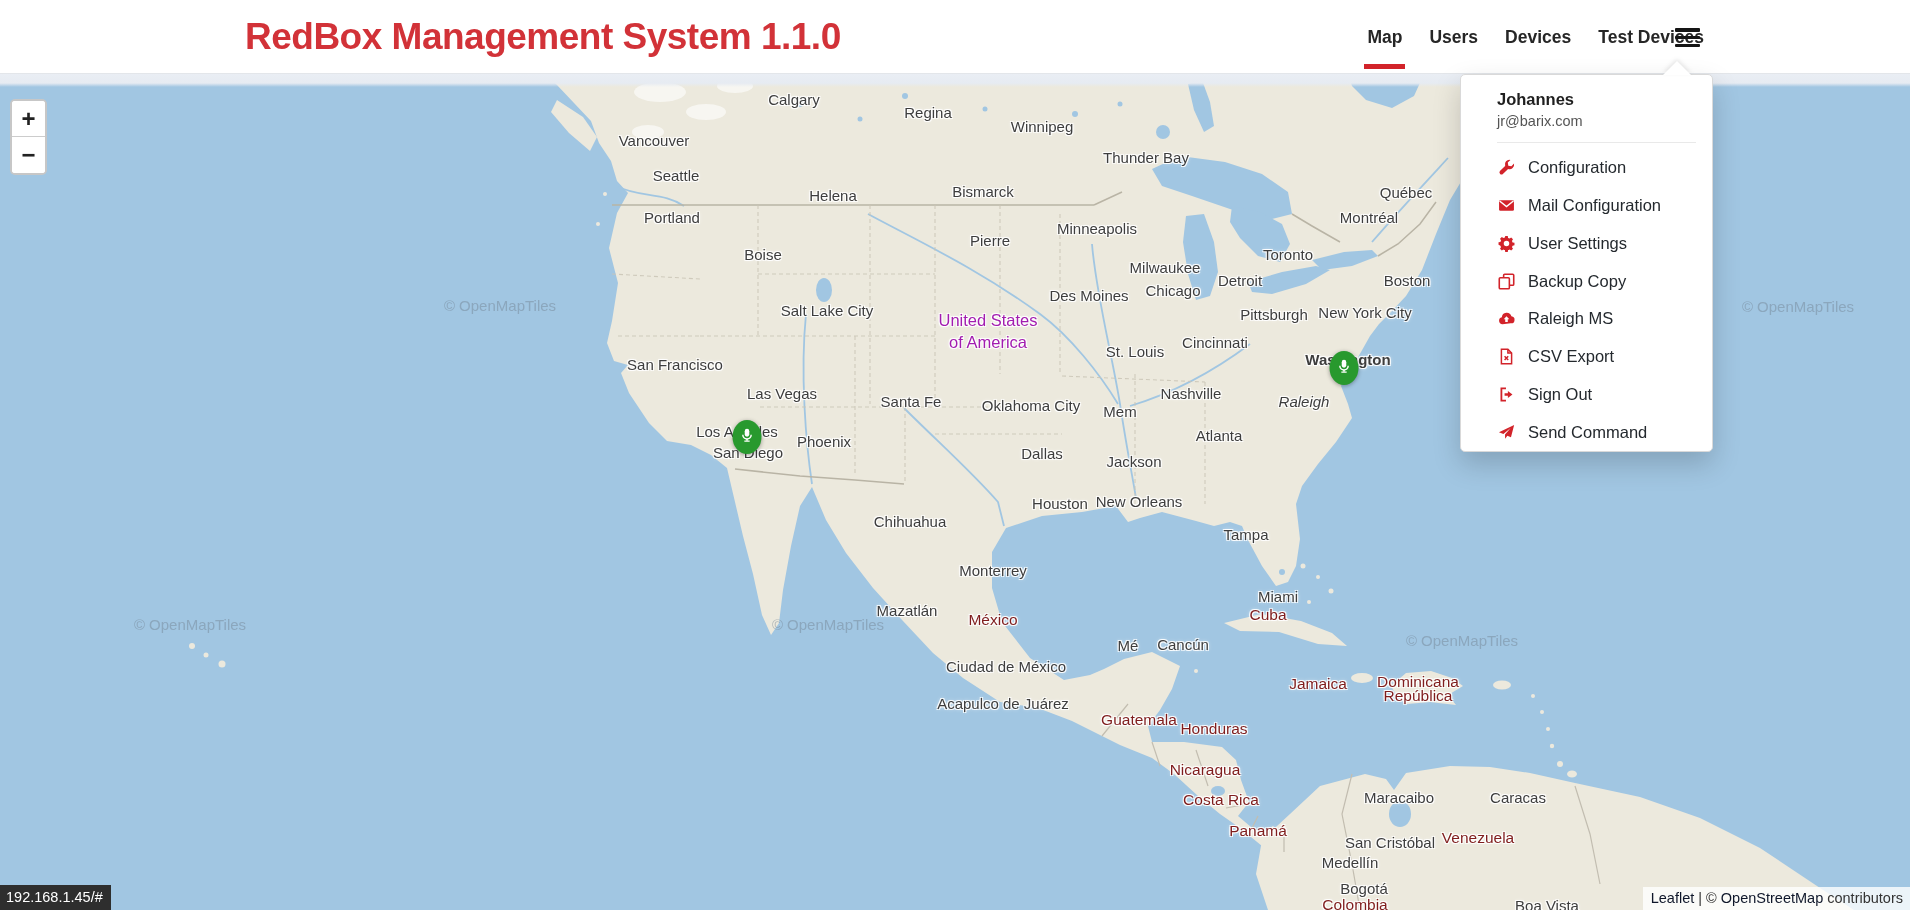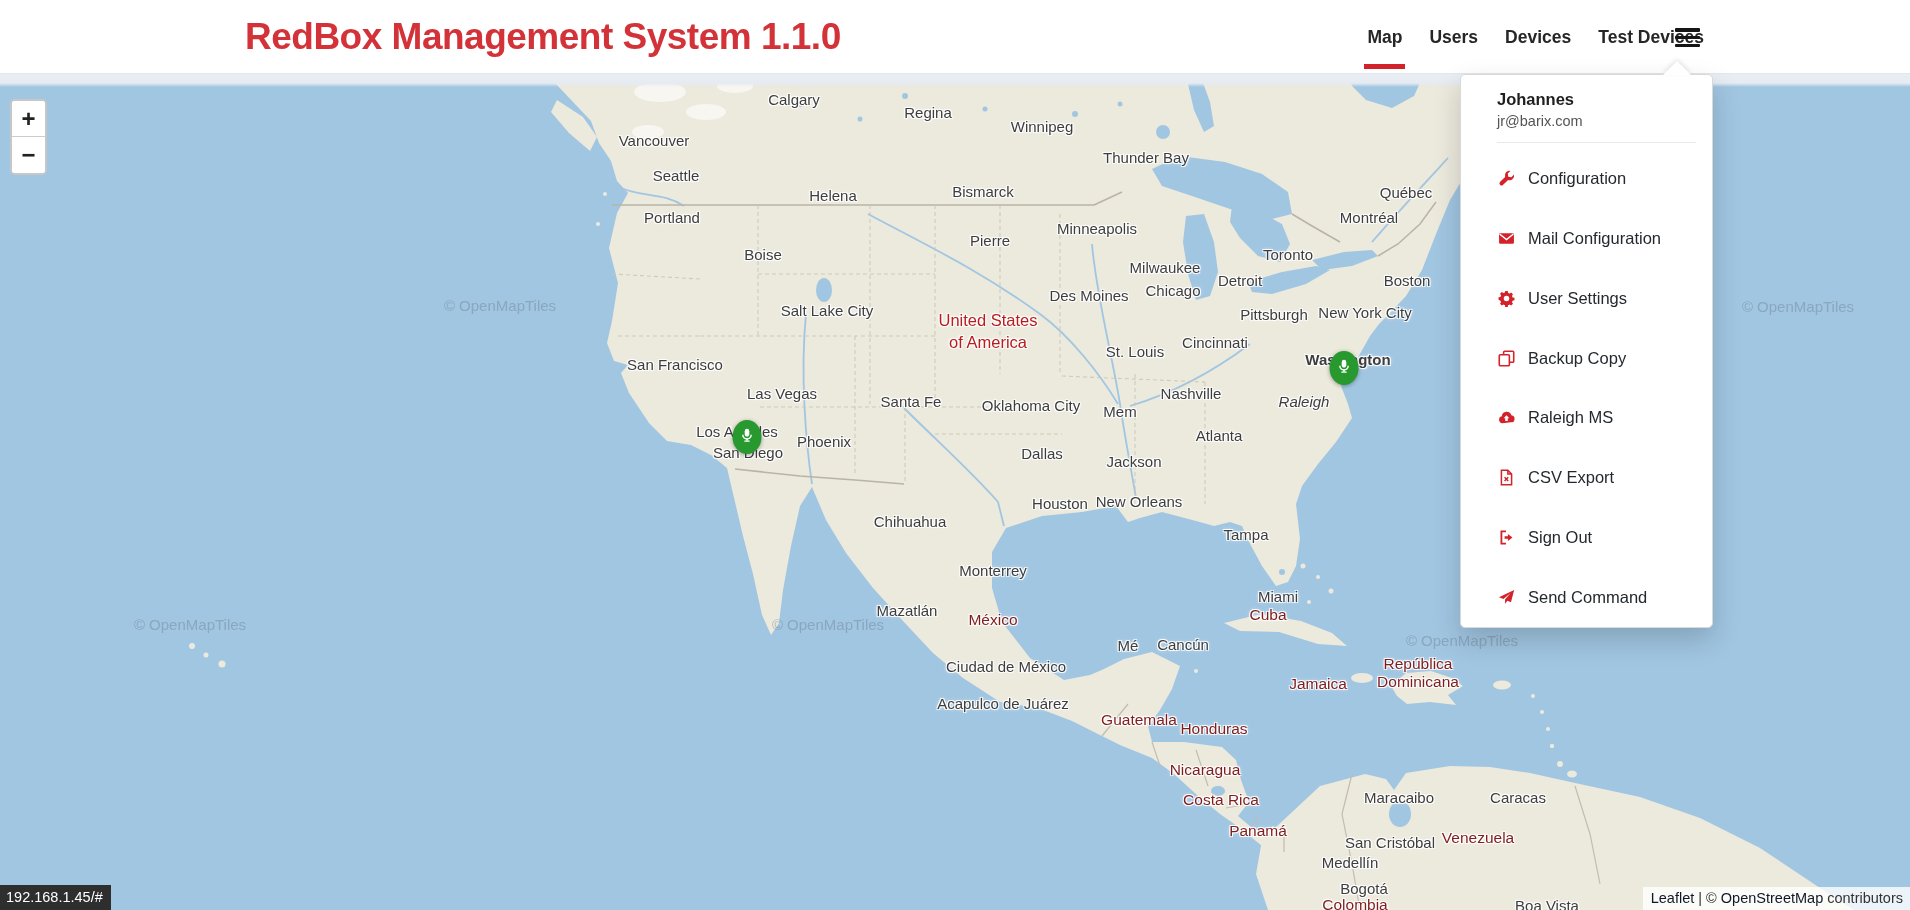--- a/index.html
+++ b/index.html
@@ -16,37 +16,37 @@
 
   
   .map { position:absolute; top:74px; left:0; width:1910px; height:836px; background:#a1c6e2; overflow:hidden; }
   .map-band { position:absolute; top:0; left:0; width:100%; height:13px; background:linear-gradient(#eaeef4,#e6ebf2 70%,rgba(230,235,242,0)); z-index:2; pointer-events:none; }
   #map-svg { position:absolute; top:0; left:0; z-index:1; }
 
   .maplabel { position:absolute; transform:translate(-50%,-50%); white-space:nowrap; z-index:3; pointer-events:none;
     font-size:15px; color:#3d3d3d;
     text-shadow:-1px -1px 0 rgba(255,255,255,.85), 1px -1px 0 rgba(255,255,255,.85), -1px 1px 0 rgba(255,255,255,.85), 1px 1px 0 rgba(255,255,255,.85), 0 0 4px rgba(255,255,255,.9); }
   .maplabel.country { color:#7f1d1d; font-size:15.5px; }
-  .maplabel.big { color:#b91c1c; font-size:16.5px; }
+  .maplabel.big { color:#a21caf; font-size:16.5px; }
 
   .watermark { position:absolute; transform:translate(-50%,-50%); z-index:3; font-size:15px; color:rgba(112,128,144,.45); white-space:nowrap; pointer-events:none; }
 
   .marker { position:absolute; width:29px; height:34px; transform:translate(-50%,-50%); border-radius:50%; background:#28992e; box-shadow:0 1px 4px rgba(0,0,0,.35); z-index:4; display:flex; align-items:center; justify-content:center; cursor:pointer; }
   .marker svg { width:19px; height:19px; }
 
   .zoomctl { position:absolute; left:10px; top:25px; width:37px; border:2px solid rgba(0,0,0,.22); border-radius:5px; overflow:hidden; background:#fff; z-index:6; }
   .zoomctl button { display:block; width:100%; height:36px; background:#fff; border:none; font-size:24px; font-weight:700; color:#222; line-height:34px; cursor:pointer; font-family:"Liberation Sans",sans-serif; }
   .zoomctl button:first-child { border-bottom:1px solid #ccc; }
 
   .status { position:absolute; left:0; bottom:0; background:#2e2e2e; color:#fff; font-size:14.5px; padding:4px 8px 5px 6px; z-index:6; }
   .attribution { position:absolute; right:0; bottom:0; background:rgba(255,255,255,.8); padding:3px 7px 4px 8px; font-size:14.5px; color:#333; z-index:6; white-space:nowrap; }
   .attribution a { color:#0f172a; text-decoration:none; cursor:pointer; }
 
   
-  .menu { position:absolute; left:1460px; top:74px; width:253px; height:554px; background:#fff; border:1px solid #d9d9d9; border-radius:5px; box-shadow:0 12px 28px rgba(0,0,0,.18); z-index:40; }
+  .menu { position:absolute; left:1460px; top:74px; width:253px; height:378px; background:#fff; border:1px solid #d9d9d9; border-radius:5px; box-shadow:0 12px 28px rgba(0,0,0,.18); z-index:40; }
   .caret { position:absolute; top:-14px; left:202px; width:0; height:0; border-left:14px solid transparent; border-right:14px solid transparent; border-bottom:14px solid #fff; filter:drop-shadow(0 -2px 2px rgba(0,0,0,.10)); }
   .menu-head { padding:15px 16px 0 36px; }
   .menu-name { font-size:16.5px; font-weight:700; color:#1f1f1f; }
   .menu-email { font-size:14.5px; color:#545454; margin-top:4px; }
   .menu-div { margin-top:13px; border-bottom:1px solid #e9e9e9; }
   .menu-items { position:absolute; top:74px; bottom:0; left:0; right:0; display:flex; flex-direction:column; }
   .menu-item { flex:1; display:flex; align-items:center; padding-left:36px; gap:13px; cursor:pointer; }
   .mi-icon { width:18px; height:18px; display:flex; align-items:center; justify-content:center; }
   .mi-icon svg { width:17px; height:17px; }
   .mi-label { font-size:16.5px; color:#24292e; }
@@ -218,21 +218,21 @@
       <span class="maplabel city" style="left: 910px; top: 447px;">Chihuahua</span>
       <span class="maplabel city" style="left: 1246px; top: 460px;">Tampa</span>
       <span class="maplabel city" style="left: 993px; top: 496px;">Monterrey</span>
       <span class="maplabel city" style="left: 1278px; top: 495px; margin-top: 27px;">Miami</span>
       <span class="maplabel city" style="left: 907px; top: 536px;">Mazatlán</span>
       <span class="maplabel country" style="left: 993px; top: 546px;">México</span>
       <span class="maplabel country" style="left: 1268px; top: 541px;">Cuba</span>
       <span class="maplabel frag" style="left: 1128px; top: 571px;">Mé</span>
       <span class="maplabel city" style="left: 1183px; top: 570px;">Cancún</span>
       <span class="maplabel city" style="left: 1006px; top: 592px;">Ciudad de México</span>
-      <span class="maplabel country" style="left: 1418px; top: 590px;">República</span>
+      <span class="maplabel country" style="left: 1418px; top: 622px;">República</span>
       <span class="maplabel country" style="left: 1418px; top: 608px;">Dominicana</span>
       <span class="maplabel country" style="left: 1318px; top: 610px;">Jamaica</span>
       <span class="maplabel city" style="left: 1003px; top: 629px;">Acapulco de Juárez</span>
       <span class="maplabel country" style="left: 1139px; top: 646px;">Guatemala</span>
       <span class="maplabel country" style="left: 1214px; top: 655px;">Honduras</span>
       <span class="maplabel country" style="left: 1205px; top: 696px;">Nicaragua</span>
       <span class="maplabel country" style="left: 1221px; top: 726px;">Costa Rica</span>
       <span class="maplabel city" style="left: 1399px; top: 723px;">Maracaibo</span>
       <span class="maplabel city" style="left: 1510px; top: 723px; margin-left: 8px;">Caracas</span>
       <span class="maplabel country" style="left: 1258px; top: 757px;">Panamá</span>

